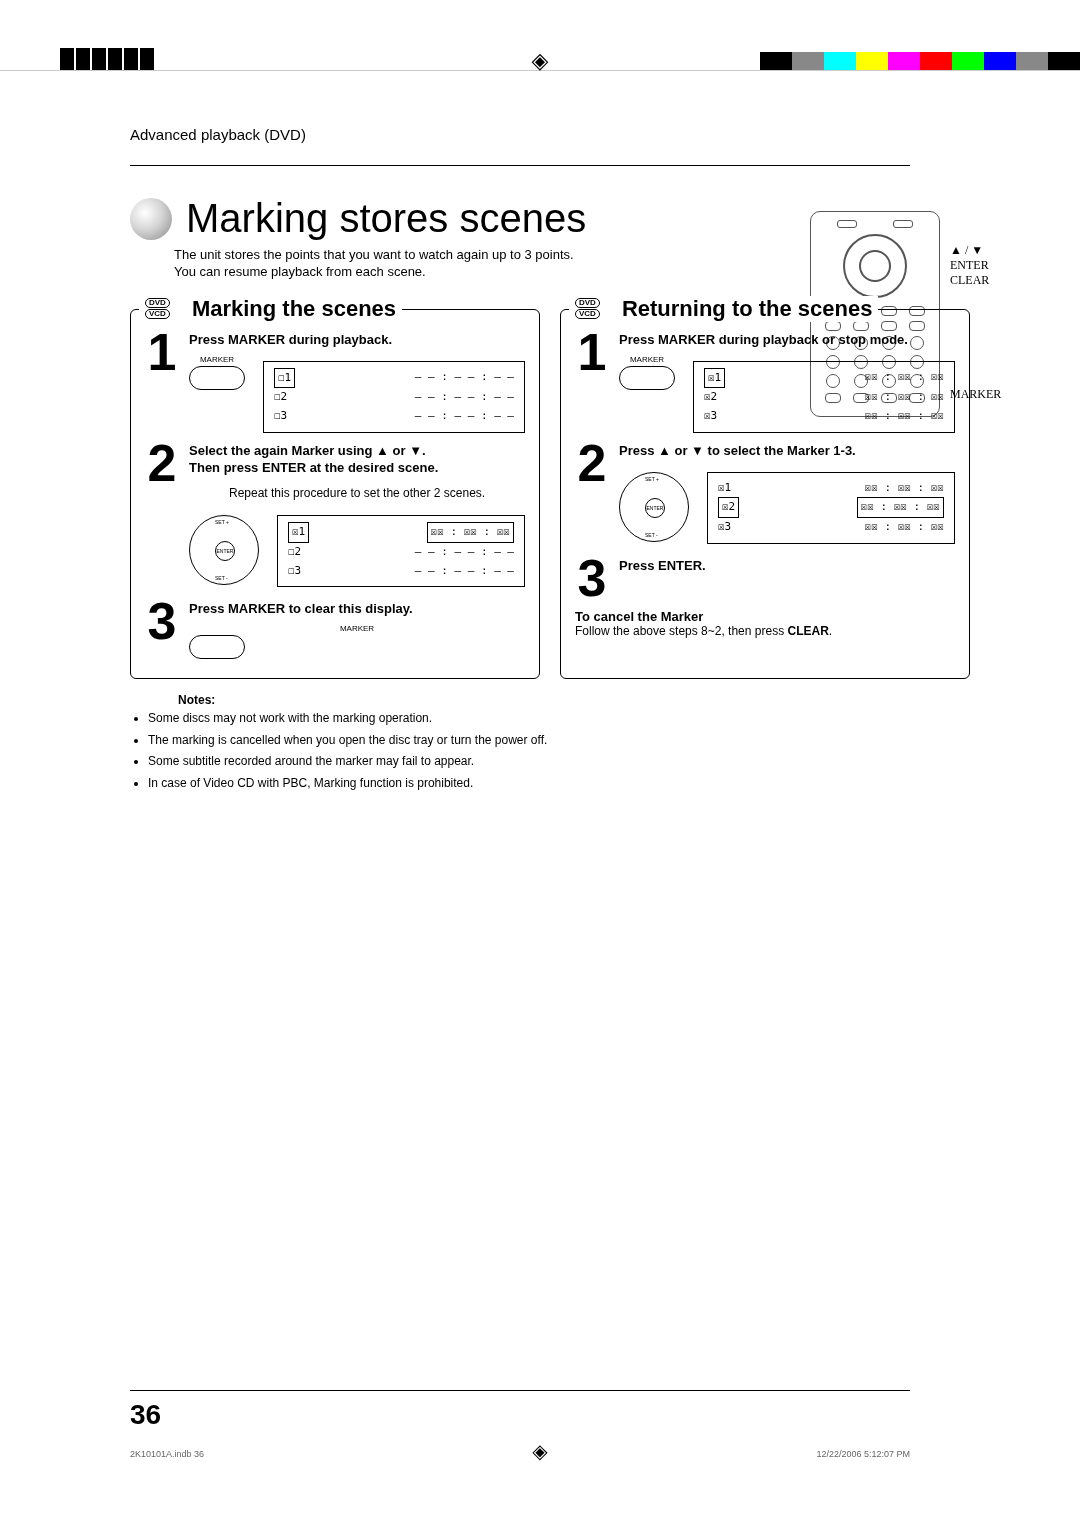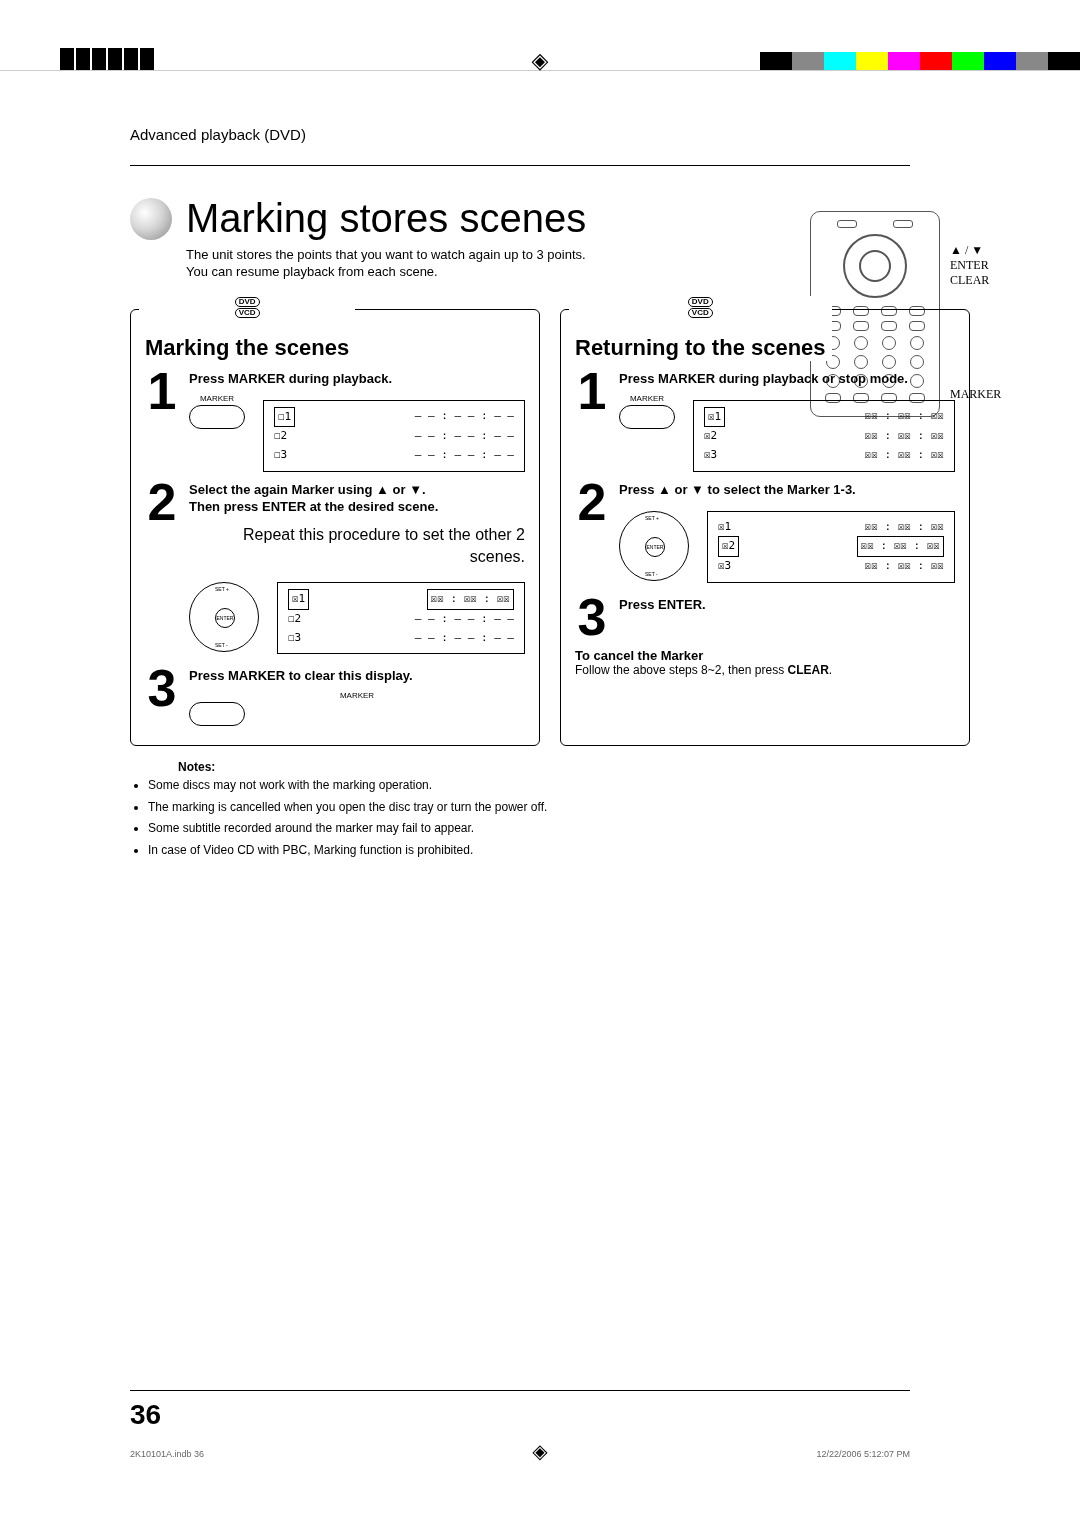--- a/index.html
+++ b/index.html
@@ -67,47 +67,46 @@
     background: radial-gradient(circle at 35% 35%, #fff 0%, #d5d5d5 45%, #888 100%);
     flex: none;
   }
   .page-title {
     font-size: 40px;
     font-weight: normal;
     font-family: Arial, sans-serif;
   }
   .intro {
     font-size: 13px;
-    margin: 6px 0 0 56px;
+    margin: 6px 0 0 44px;
     line-height: 1.3;
     max-width: 420px;
   }
   .columns {
     display: flex;
     gap: 20px;
     margin-top: 28px;
   }
   .col {
     border: 1px solid #000;
     border-radius: 6px;
     padding: 0 14px 16px 14px;
     width: 420px;
     position: relative;
   }
   .col-header {
     display: flex;
     align-items: center;
-    gap: 16px;
+    gap: 22px;
     font-size: 22px;
     font-weight: bold;
     background: #fff;
     margin: -14px 0 10px -6px;
     padding: 0 6px;
     width: fit-content;
-    flex-direction: column;
   }
   .disc-badge {
     font-size: 8px;
     font-weight: bold;
     line-height: 1;
     text-align: center;
   }
   .disc-badge span {
     display: block;
     border: 1px solid #000;
@@ -242,21 +241,21 @@
     position:absolute;
     left:50%;
     bottom:8px;
     transform:translateX(-50%);
     font-size:20px;
   }
   .notes-block { margin-top: 14px; font-size: 12px; max-width: 450px; }
   .notes-block .notes-hd { font-weight: bold; padding-left: 48px; }
   .notes-block ul { margin:4px 0 0 18px; padding:0; }
   .notes-block li { margin-bottom: 6px; line-height: 1.3; }
-  .substep { margin: 8px 0 8px 40px; font-size: 16px; line-height:1.4;text-align:right;}
+  .substep { margin: 8px 0 8px 40px; font-size: 12px; line-height:1.4;}
   .cancel-block { margin-top: 10px; font-size: 13px; }
   .step-row { display:flex; align-items:flex-start; gap:18px; margin-top:6px;}
 </style>
 </head>
 <body>
 
 <div class="print-header">
   <div class="marks-row">
     <div></div>
       <div></div>

